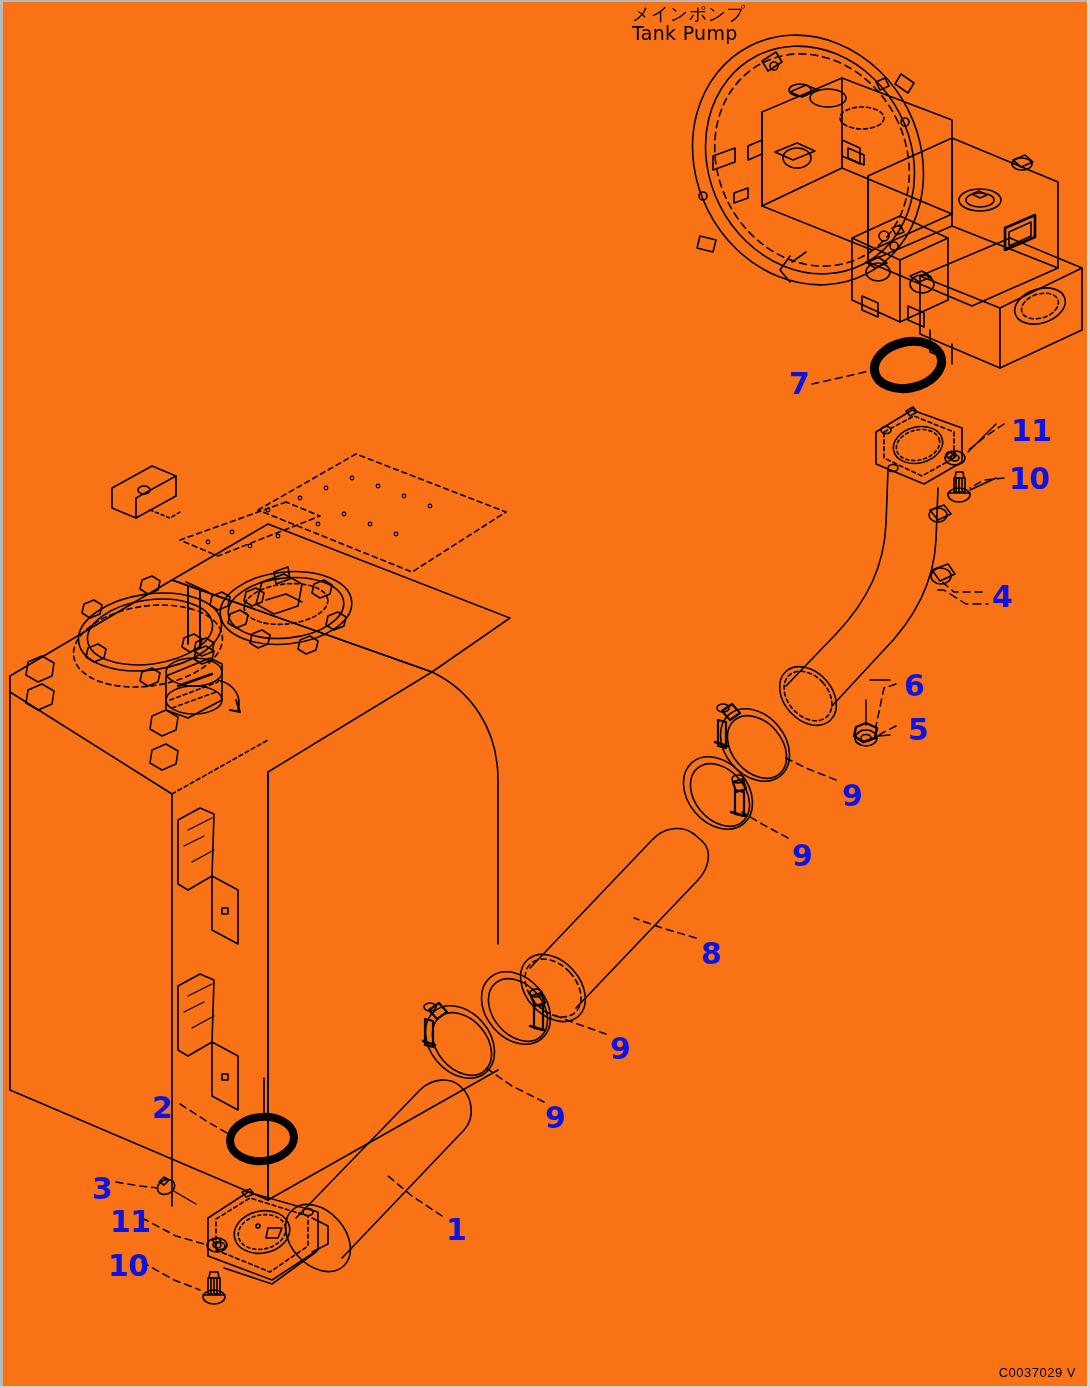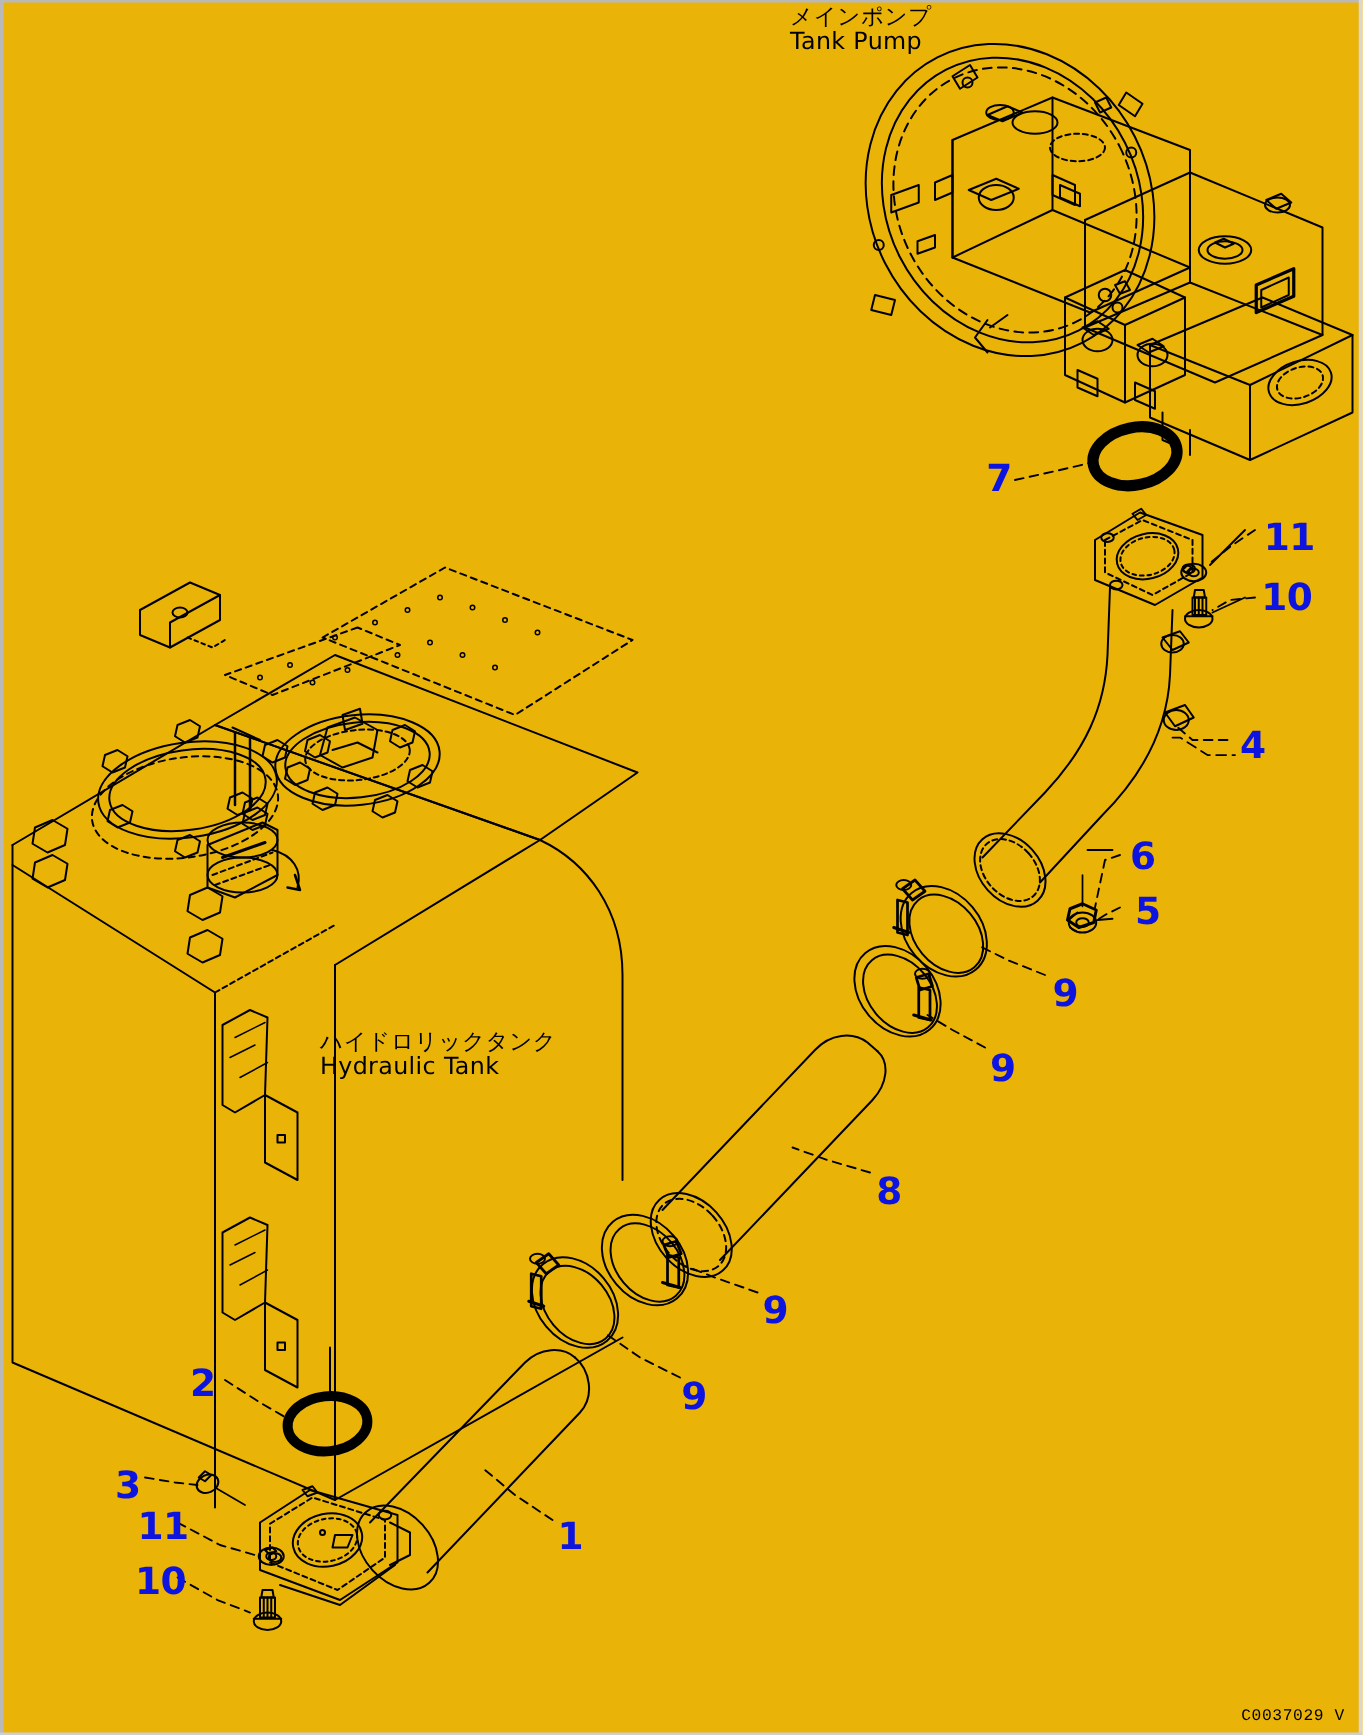--- a/index.html
+++ b/index.html
@@ -4,21 +4,21 @@
 <style>
   html,body{margin:0;padding:0;background:#ffffff;}
   body{
     font-family:"DejaVu Sans","Liberation Sans",sans-serif;
     -webkit-font-smoothing:none;
   }
   #sheet{
     position:relative;
     width:1090px;
     height:1388px;
-    background:#eab308;
+    background:#f97316;
     overflow:hidden;
   }
   #sheet svg.art{
     position:absolute;
     left:0; top:0;
     width:1090px;
     height:1388px;
   }
   .lbl{
     position:absolute;
@@ -38,21 +38,21 @@
     font-family:"DejaVu Sans","Liberation Sans",sans-serif;
   }
   .cap .jp{font-size:18px;letter-spacing:0.5px;display:block;}
   .cap .en{font-size:19px;letter-spacing:0.3px;display:block;}
   .drawcode{
     position:absolute;
     right:14px;
     bottom:8px;
     color:#000000;
     font-size:13px;
-    font-family:Liberation Mono, monospace;
+    font-family:Liberation Sans, sans-serif;
     letter-spacing:0.5px;
     white-space:nowrap;
   }
   .edge-l{position:absolute;left:0;top:0;width:3px;height:1388px;background:#b9b9b9;}
   .edge-t{position:absolute;left:0;top:0;width:1090px;height:2px;background:#b9b9b9;}
   .edge-r{position:absolute;right:0;top:0;width:3px;height:1388px;background:#d7d7d7;}
   .edge-b{position:absolute;left:0;bottom:0;width:1090px;height:2px;background:#cfcfcf;}
 </style>
 </head>
 <body>
@@ -420,24 +420,20 @@
       </g>
 
     </g>
   </svg>
 
   <div class="cap" style="left:632px;top:4px;">
     <span class="jp">メインポンプ</span>
     <span class="en">Tank Pump</span>
   </div>
 
-  <div class="cap" style="left:256px;top:824px;">
-    <span class="jp">ハイドロリックタンク</span>
-    <span class="en">Hydraulic Tank</span>
-  </div>
 
   <div class="lbl" style="left:446px;top:1215px;">1</div>
   <div class="lbl" style="left:152px;top:1093px;">2</div>
   <div class="lbl" style="left:92px;top:1174px;">3</div>
   <div class="lbl" style="left:992px;top:582px;">4</div>
   <div class="lbl" style="left:908px;top:715px;">5</div>
   <div class="lbl" style="left:904px;top:671px;">6</div>
   <div class="lbl" style="left:789px;top:369px;">7</div>
   <div class="lbl" style="left:701px;top:939px;">8</div>
   <div class="lbl" style="left:842px;top:781px;">9</div>

